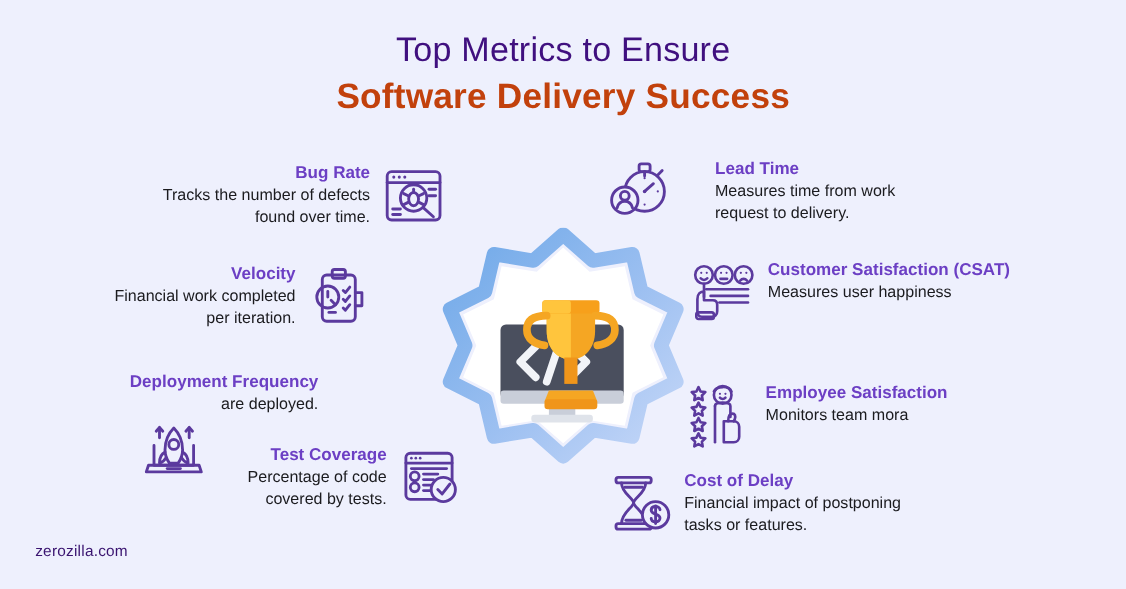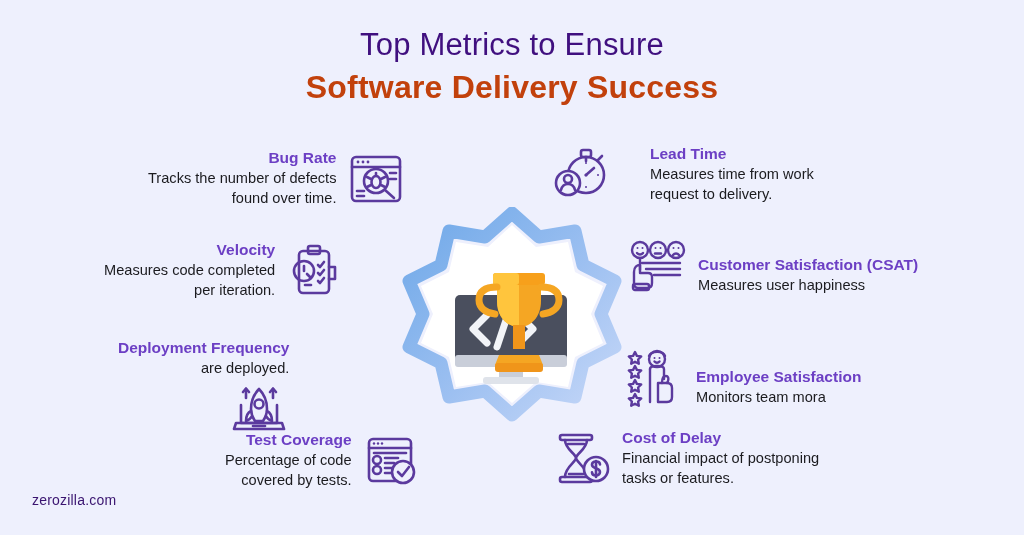--- a/index.html
+++ b/index.html
@@ -14,21 +14,21 @@
   
   .title-wrap{position:absolute;top:26px;left:0;width:1024px;text-align:center;}
   .title-line1{
     font-size:31px;font-weight:400;color:#40107f;letter-spacing:.2px;line-height:1.25;
   }
   .title-line2{
     font-size:32px;font-weight:700;color:#c2410c;letter-spacing:.2px;line-height:1.3;margin-top:2px;
   }
 
   
-  .item{position:absolute;display:flex;align-items:flex-end;}
+  .item{position:absolute;display:flex;align-items:flex-start;}
   .item .txt{display:flex;flex-direction:column;}
   .item .lbl{
     font-size:15.5px;font-weight:700;color:#6c3fc4;line-height:1.35;white-space:nowrap;
   }
   .item .desc{
     font-size:14.6px;font-weight:400;color:#1b1b1f;line-height:1.37;
   }
   .left .txt{text-align:right;align-items:flex-end;}
   .left .icon{margin-left:10px;order:2;}
   .left .txt{order:1;}
@@ -122,21 +122,21 @@
         <line x1="35" y1="30" x2="39" y2="28"></line>
         <line x1="25" y1="36" x2="21" y2="38"></line>
         <line x1="35" y1="36" x2="39" y2="38"></line>
       </svg>
     </span>
   </div>
 
   <div class="item left" style="left:104px;top:240px;">
     <div class="txt">
       <span class="lbl">Velocity</span>
-      <span class="desc">Measures code completed</span>
+      <span class="desc">Financial work completed</span>
       <span class="desc">per iteration.</span>
     </div>
     <span class="icon">
       <svg viewBox="0 0 60 60" width="60" height="60" fill="none" stroke="#5b3a9e" stroke-width="2.6" stroke-linecap="round" stroke-linejoin="round">
         <rect x="14" y="10" width="30" height="42" rx="4"></rect>
         <rect x="23" y="5" width="12" height="8" rx="2"></rect>
         <circle cx="19" cy="30" r="10"></circle>
         <polyline points="19,30 19,25"></polyline>
         <line x1="22" y1="33" x2="26" y2="37"></line>
         <polyline points="33,24 35,26 39,21"></polyline>
@@ -163,21 +163,21 @@
         <path d="M22 32 c-4 2 -5 6 -5 10 c3 -1 5 -3 6 -5"></path>
         <path d="M38 32 c4 2 5 6 5 10 c-3 -1 -5 -3 -6 -5"></path>
         <line x1="17" y1="19" x2="17" y2="10"></line>
         <polyline points="14,13 17,9.5 20,13"></polyline>
         <line x1="44" y1="19" x2="44" y2="10"></line>
         <polyline points="41,13 44,9.5 47,13"></polyline>
       </svg>
     </span>
   </div>
 
-  <div class="item left" style="left:225px;top:430px;">
+  <div class="item left" style="left:225px;top:404px;">
     <div class="txt">
       <span class="lbl">Test Coverage</span>
       <span class="desc">Percentage of code</span>
       <span class="desc">covered by tests.</span>
     </div>
     <span class="icon">
       <svg viewBox="0 0 60 60" width="60" height="60" fill="none" stroke="#5b3a9e" stroke-width="2.6" stroke-linecap="round" stroke-linejoin="round">
         <rect x="7" y="8" width="42" height="42" rx="4"></rect>
         <line x1="7" y1="17" x2="49" y2="17"></line>
         <circle cx="12" cy="12.5" r="1.2" fill="#5b3a9e" stroke="none"></circle>

